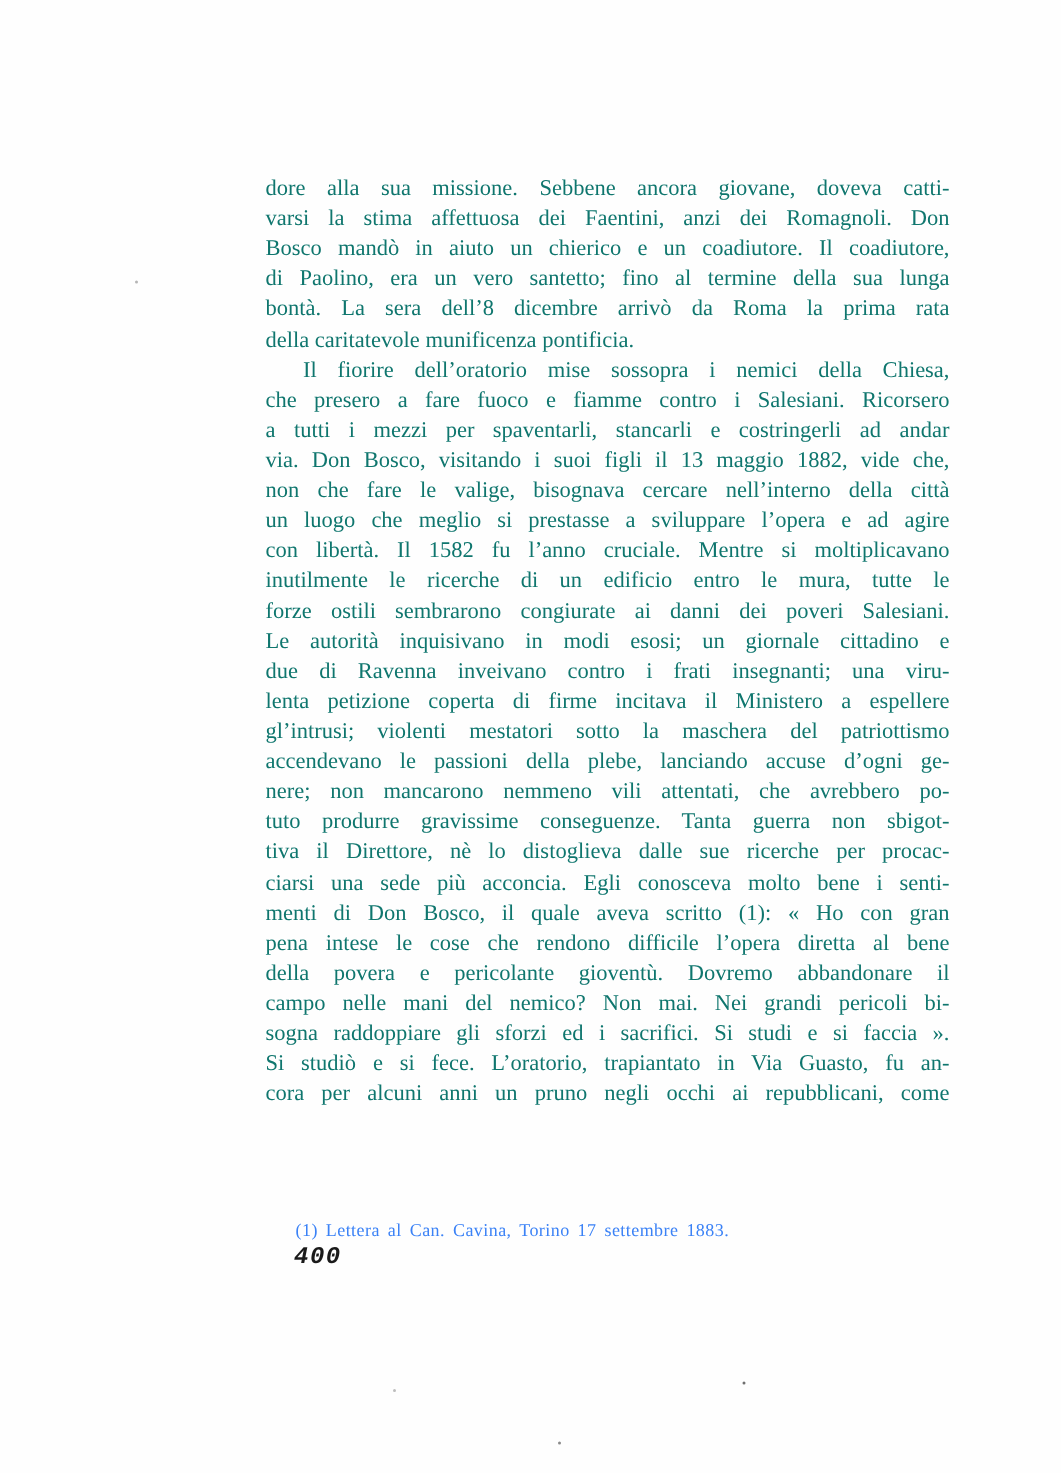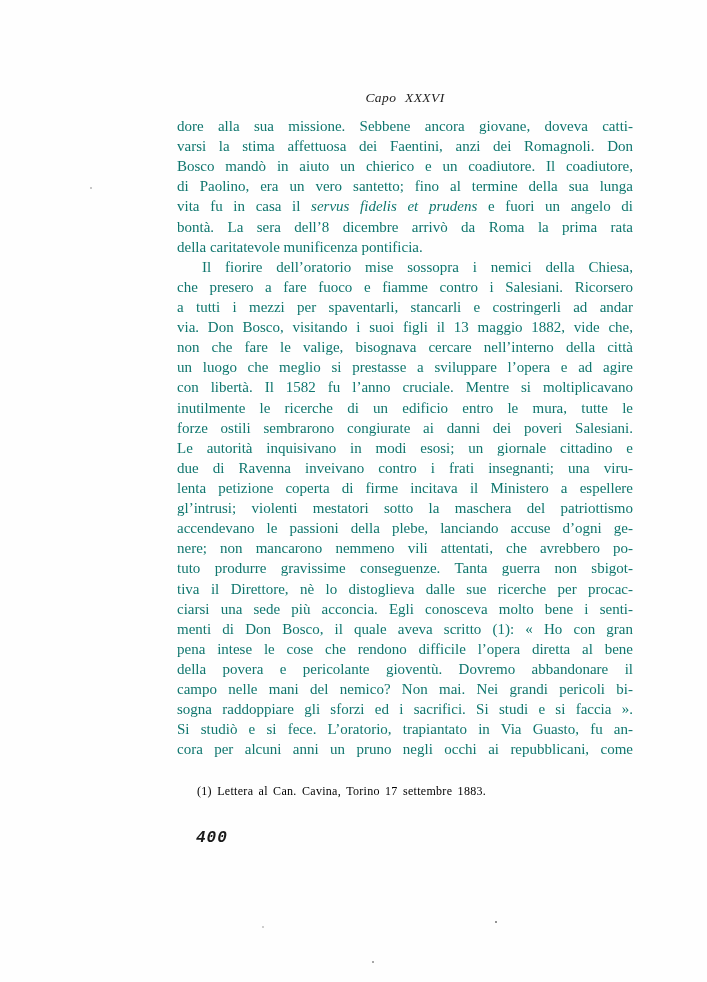--- a/index.html
+++ b/index.html
@@ -48,26 +48,26 @@
     text-align-last: left;
   }
   .line.ind {
     text-indent: 25px;
   }
   .it {
     font-style: italic;
   }
   .footnote {
     position: absolute;
-    top: 784px;
+    top: 813px;
     left: 197px;
     font-size: 12px;
     letter-spacing: 0.3px;
     word-spacing: 2px;
-    color: #000000;
+    color: #3b82f6;
   }
   .page-number {
     position: absolute;
     top: 829px;
     left: 196px;
     font-size: 16px;
     font-style: italic;
     font-weight: bold;
     letter-spacing: 1px;
     color: #1a1a1a;
@@ -79,28 +79,26 @@
   }
   .speck.s1 { left: 90px;  top: 187px; width: 2px; height: 2px; background: #b5b5b5; }
   .speck.s2 { left: 495px; top: 921px; width: 2px; height: 2px; background: #6f6f6f; }
   .speck.s3 { left: 262px; top: 926px; width: 2px; height: 2px; background: #bdbdbd; }
   .speck.s4 { left: 372px; top: 961px; width: 2px; height: 2px; background: #8a8a8a; }
 </style>
 </head>
 <body>
 
 <div class="page" style="background: rgb(254, 254, 254); color: rgb(29, 29, 29);">
-  <div class="chapter-header">Capo XXXVI</div>
 
   <div class="text-block">
       <div class="line"><span>dore alla sua missione. Sebbene ancora giovane, doveva catti-</span></div>
       <div class="line"><span>varsi la stima affettuosa dei Faentini, anzi dei Romagnoli. Don</span></div>
       <div class="line"><span>Bosco mandò in aiuto un chierico e un coadiutore. Il coadiutore,</span></div>
       <div class="line"><span>di Paolino, era un vero santetto; fino al termine della sua lunga</span></div>
-      <div class="line"><span>vita fu in casa il </span><span class="it">servus fidelis et prudens</span><span> e fuori un angelo di</span></div>
       <div class="line"><span>bontà. La sera dell’8 dicembre arrivò da Roma la prima rata</span></div>
       <div class="line nj"><span>della caritatevole munificenza pontificia.</span></div>
       <div class="line ind"><span>Il fiorire dell’oratorio mise sossopra i nemici della Chiesa,</span></div>
       <div class="line"><span>che presero a fare fuoco e fiamme contro i Salesiani. Ricorsero</span></div>
       <div class="line"><span>a tutti i mezzi per spaventarli, stancarli e costringerli ad andar</span></div>
       <div class="line"><span>via. Don Bosco, visitando i suoi figli il 13 maggio 1882, vide che,</span></div>
       <div class="line"><span>non che fare le valige, bisognava cercare nell’interno della città</span></div>
       <div class="line"><span>un luogo che meglio si prestasse a sviluppare l’opera e ad agire</span></div>
       <div class="line"><span>con libertà. Il 1582 fu l’anno cruciale. Mentre si moltiplicavano</span></div>
       <div class="line"><span>inutilmente le ricerche di un edificio entro le mura, tutte le</span></div>

